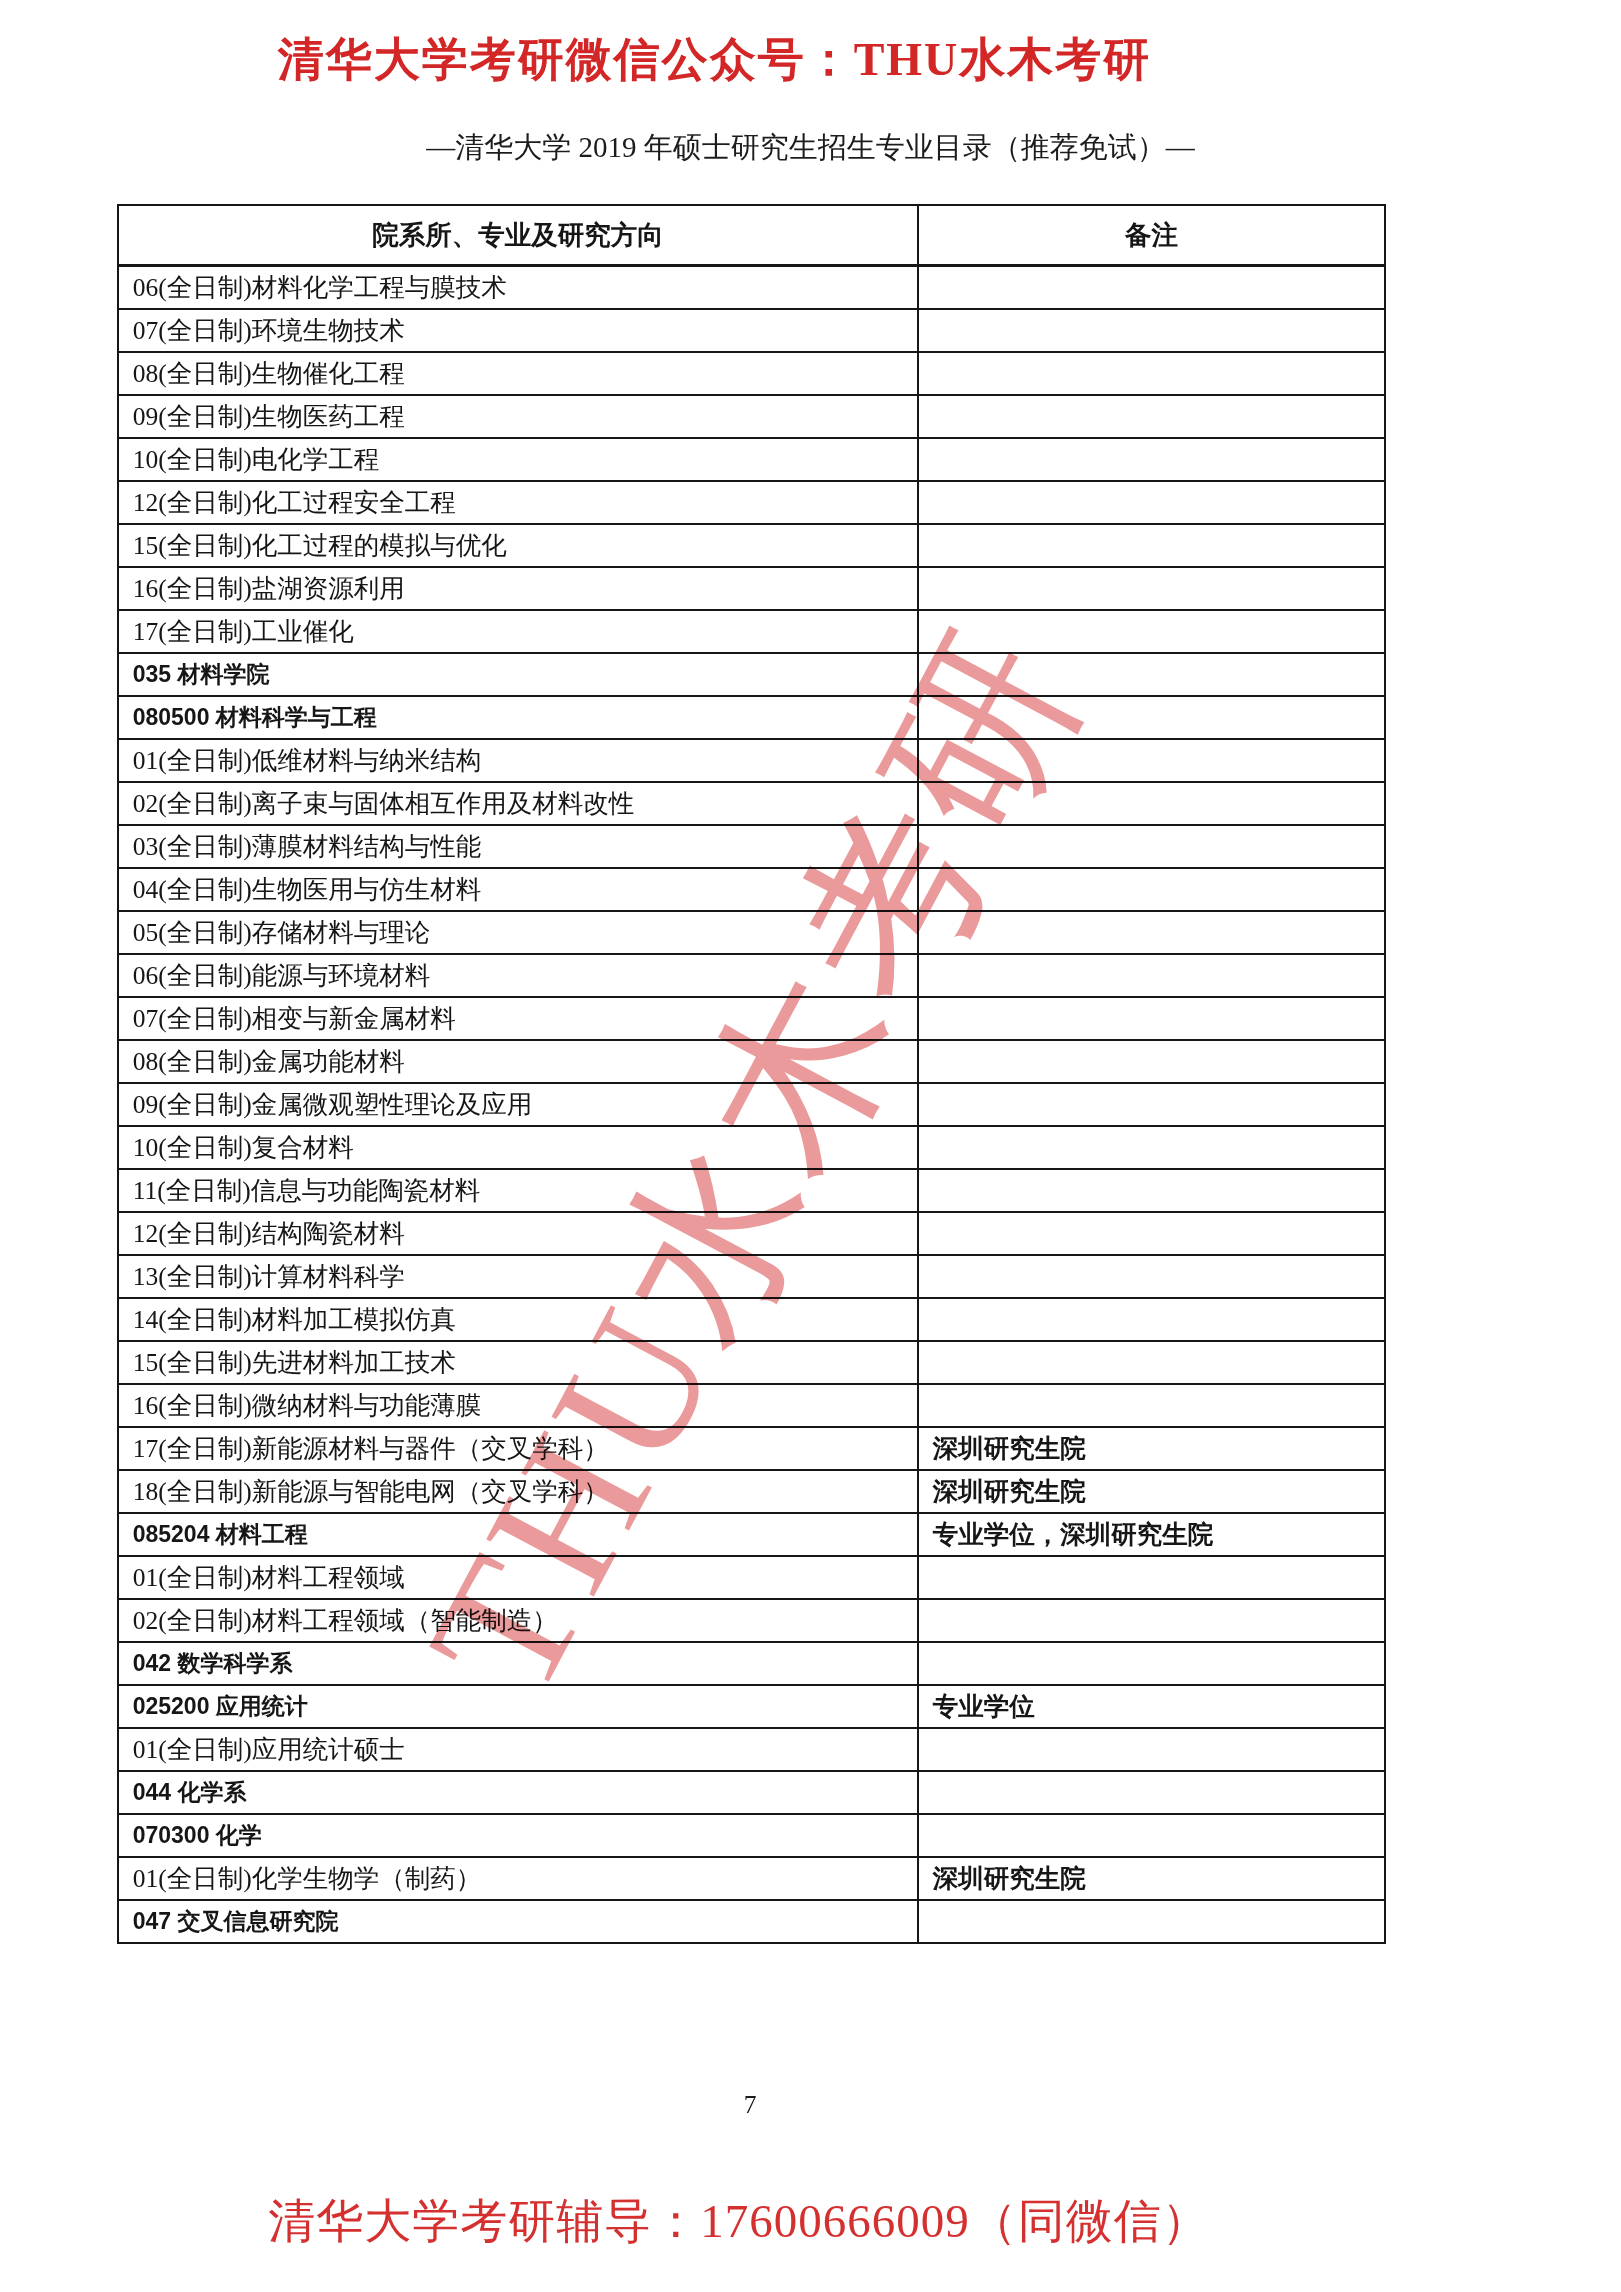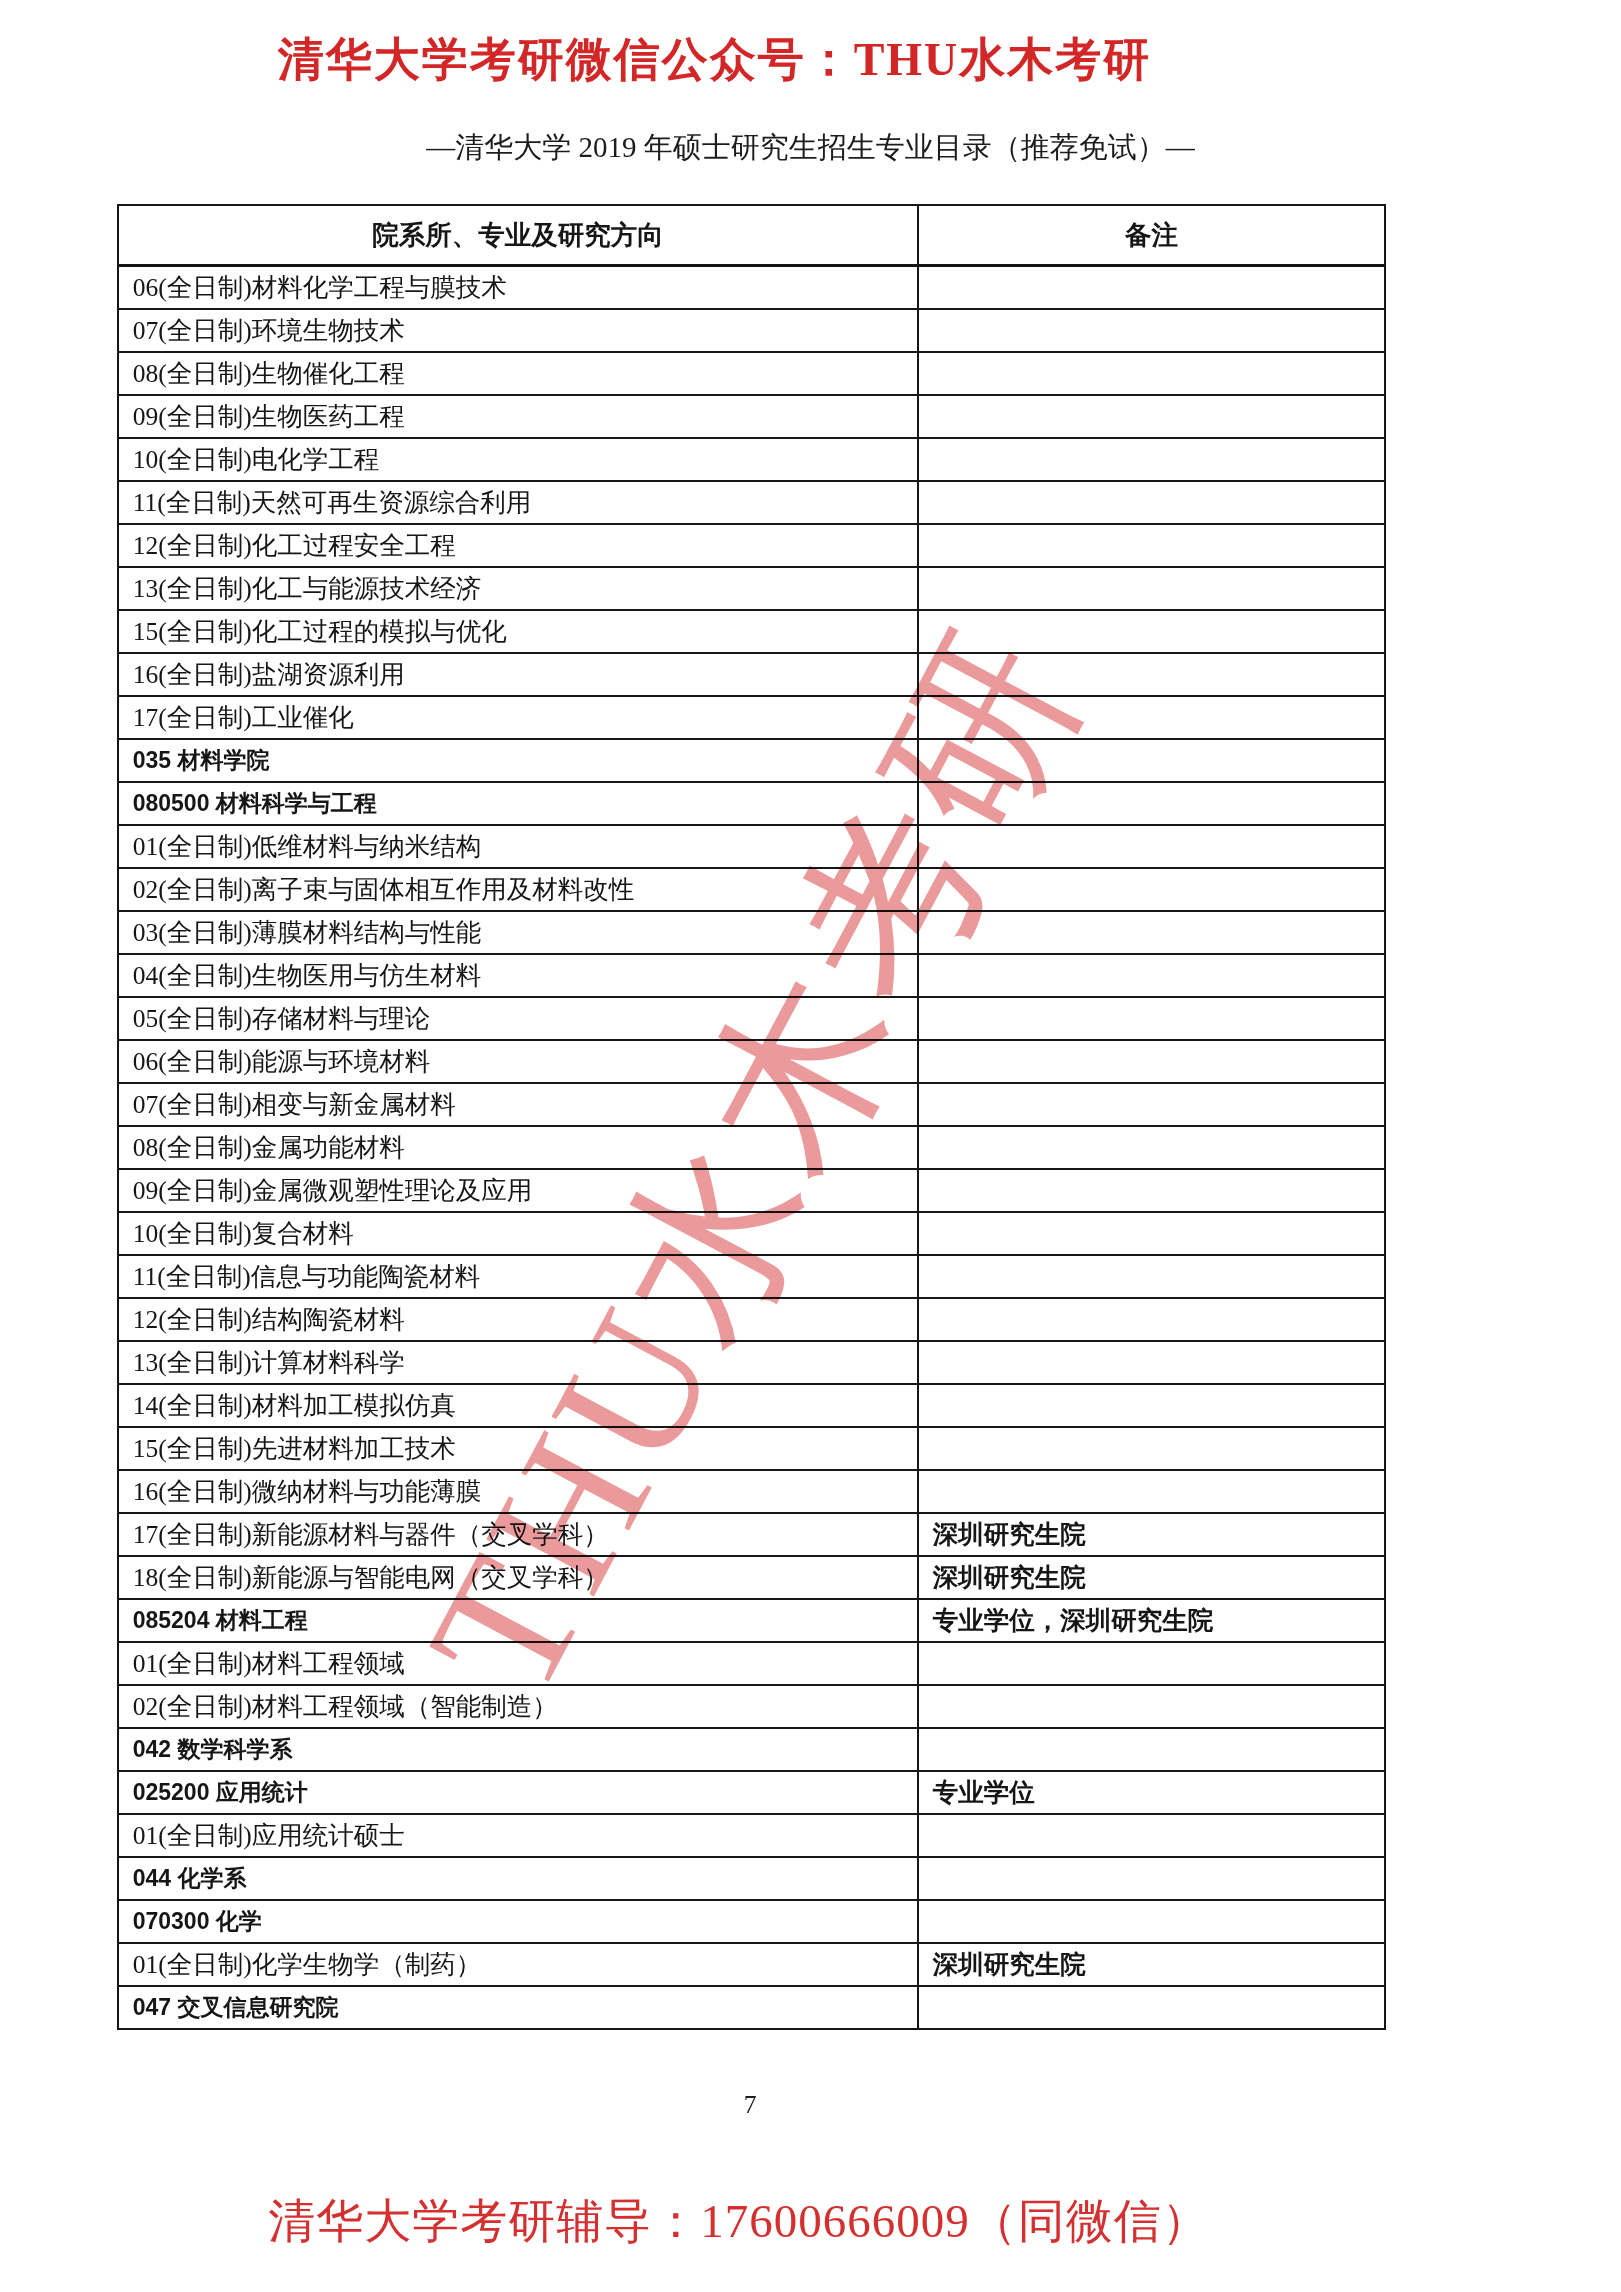--- a/index.html
+++ b/index.html
@@ -135,29 +135,21 @@
       </tr>
       <tr>
         <td class="major-cell">09(全日制)生物医药工程</td>
         <td class="note-cell"></td>
       </tr>
       <tr>
         <td class="major-cell">10(全日制)电化学工程</td>
         <td class="note-cell"></td>
       </tr>
       <tr>
-        <td class="major-cell">11(全日制)天然可再生资源综合利用</td>
-        <td class="note-cell"></td>
-      </tr>
-      <tr>
         <td class="major-cell">12(全日制)化工过程安全工程</td>
-        <td class="note-cell"></td>
-      </tr>
-      <tr>
-        <td class="major-cell">13(全日制)化工与能源技术经济</td>
         <td class="note-cell"></td>
       </tr>
       <tr>
         <td class="major-cell">15(全日制)化工过程的模拟与优化</td>
         <td class="note-cell"></td>
       </tr>
       <tr>
         <td class="major-cell">16(全日制)盐湖资源利用</td>
         <td class="note-cell"></td>
       </tr>

